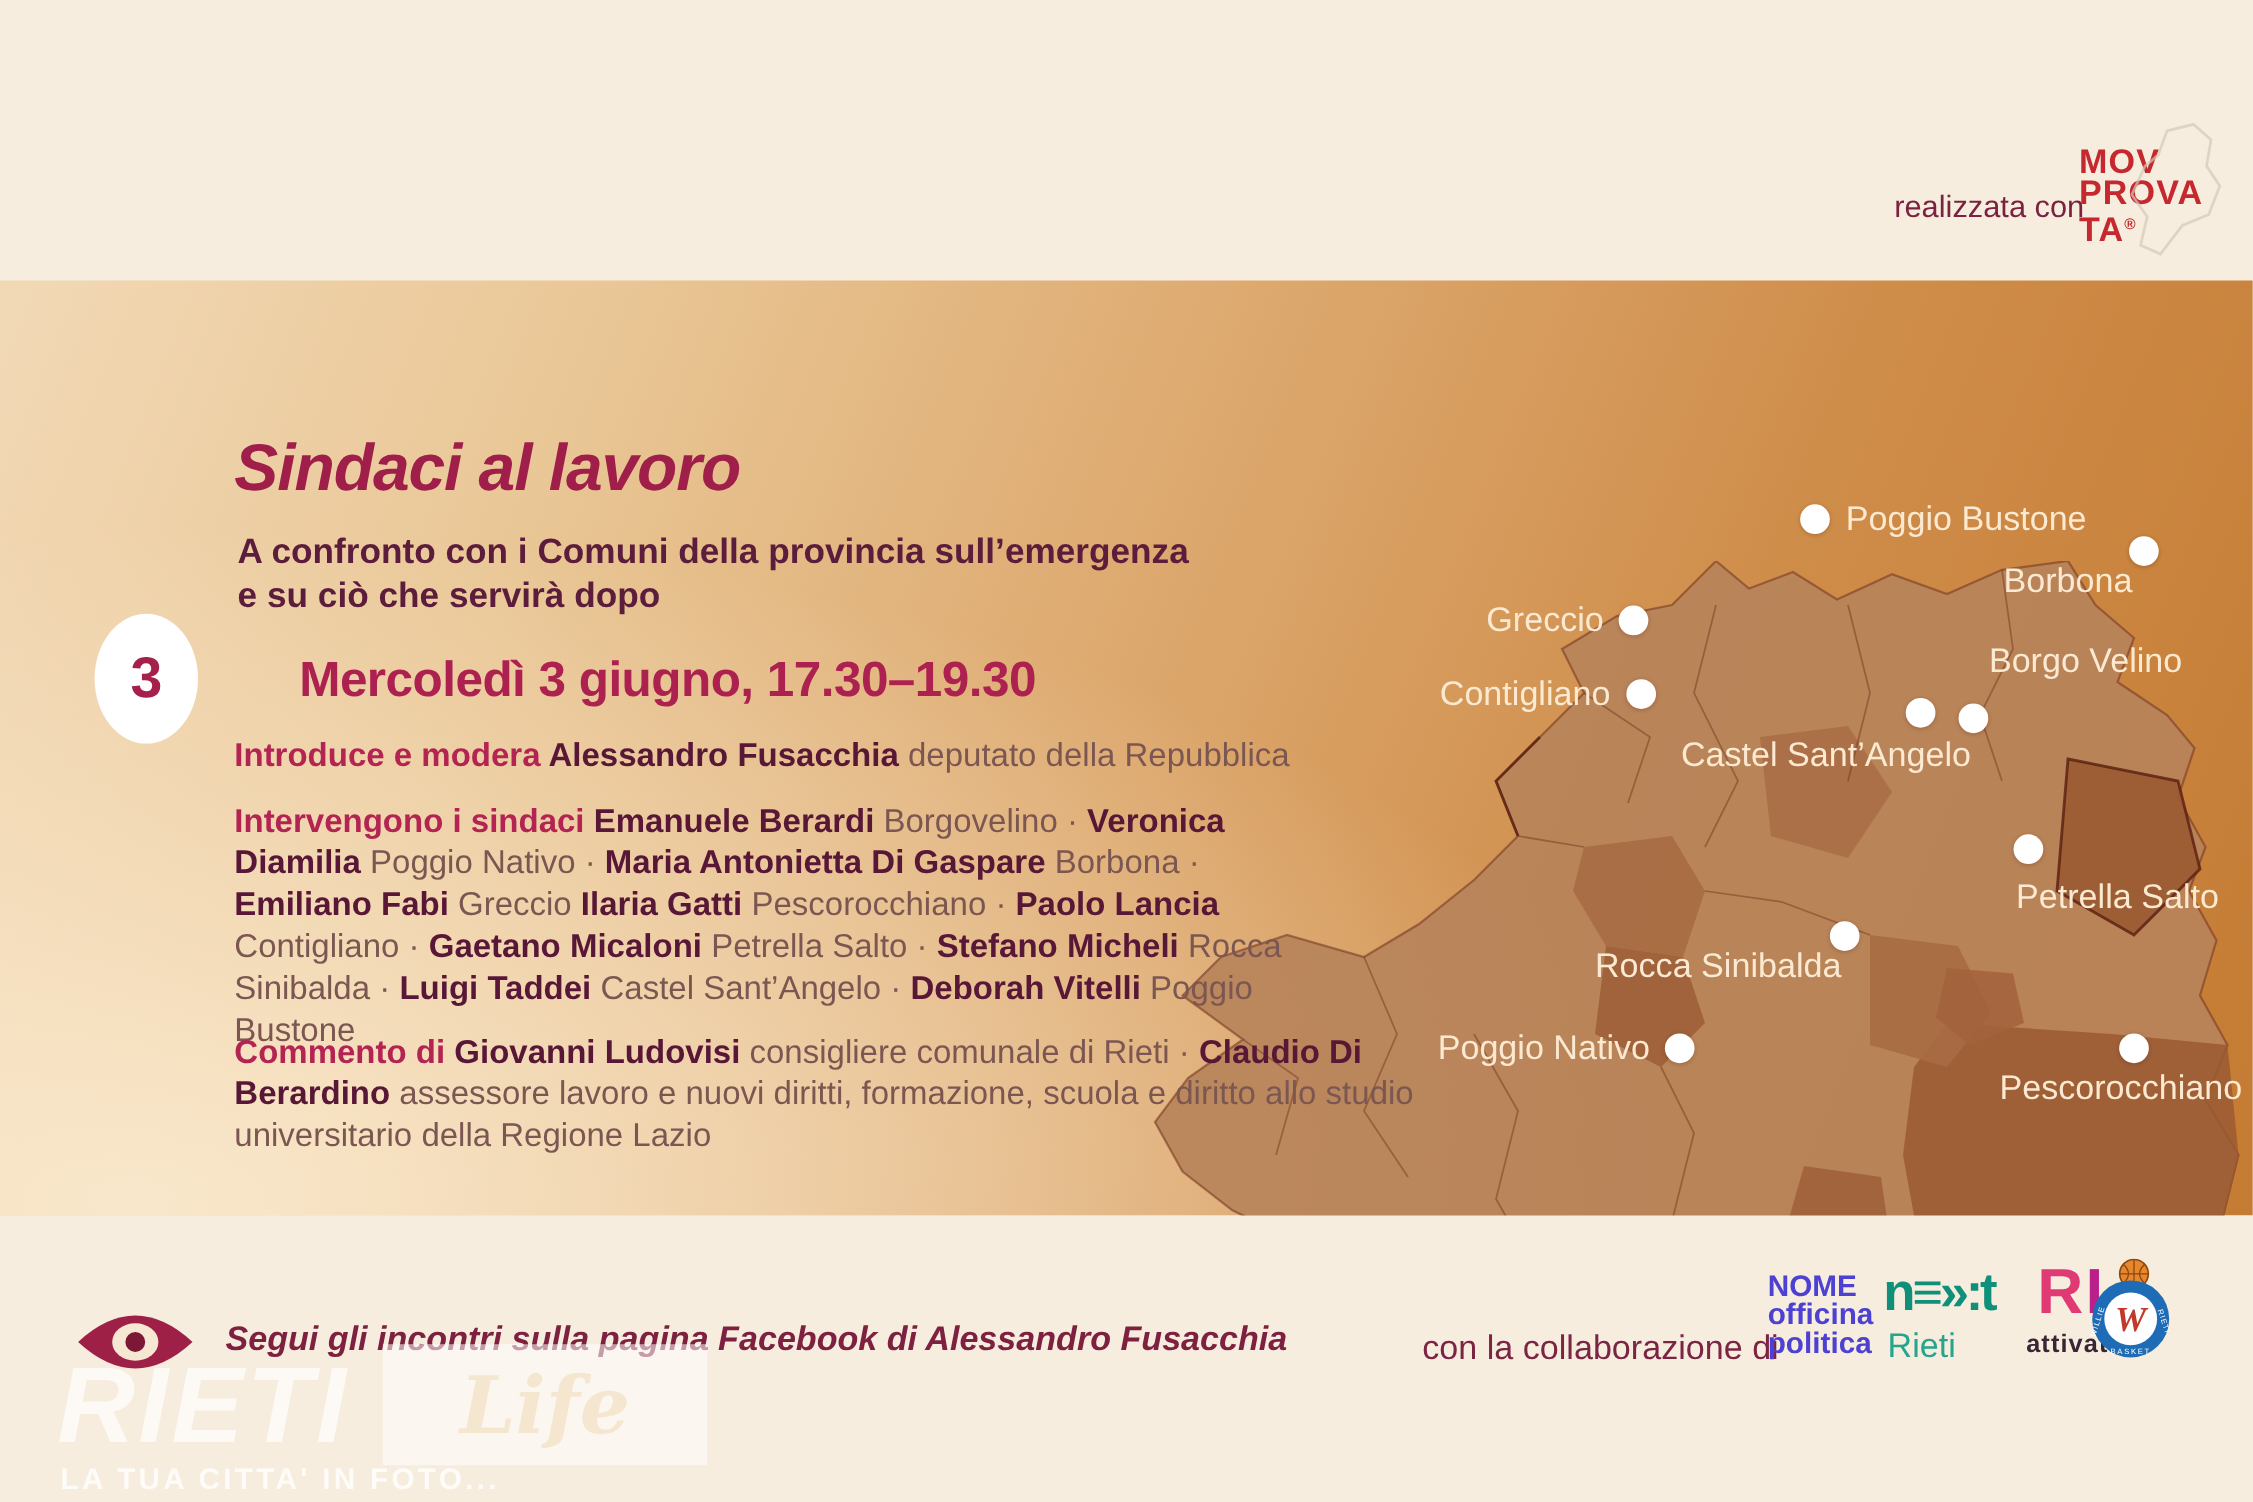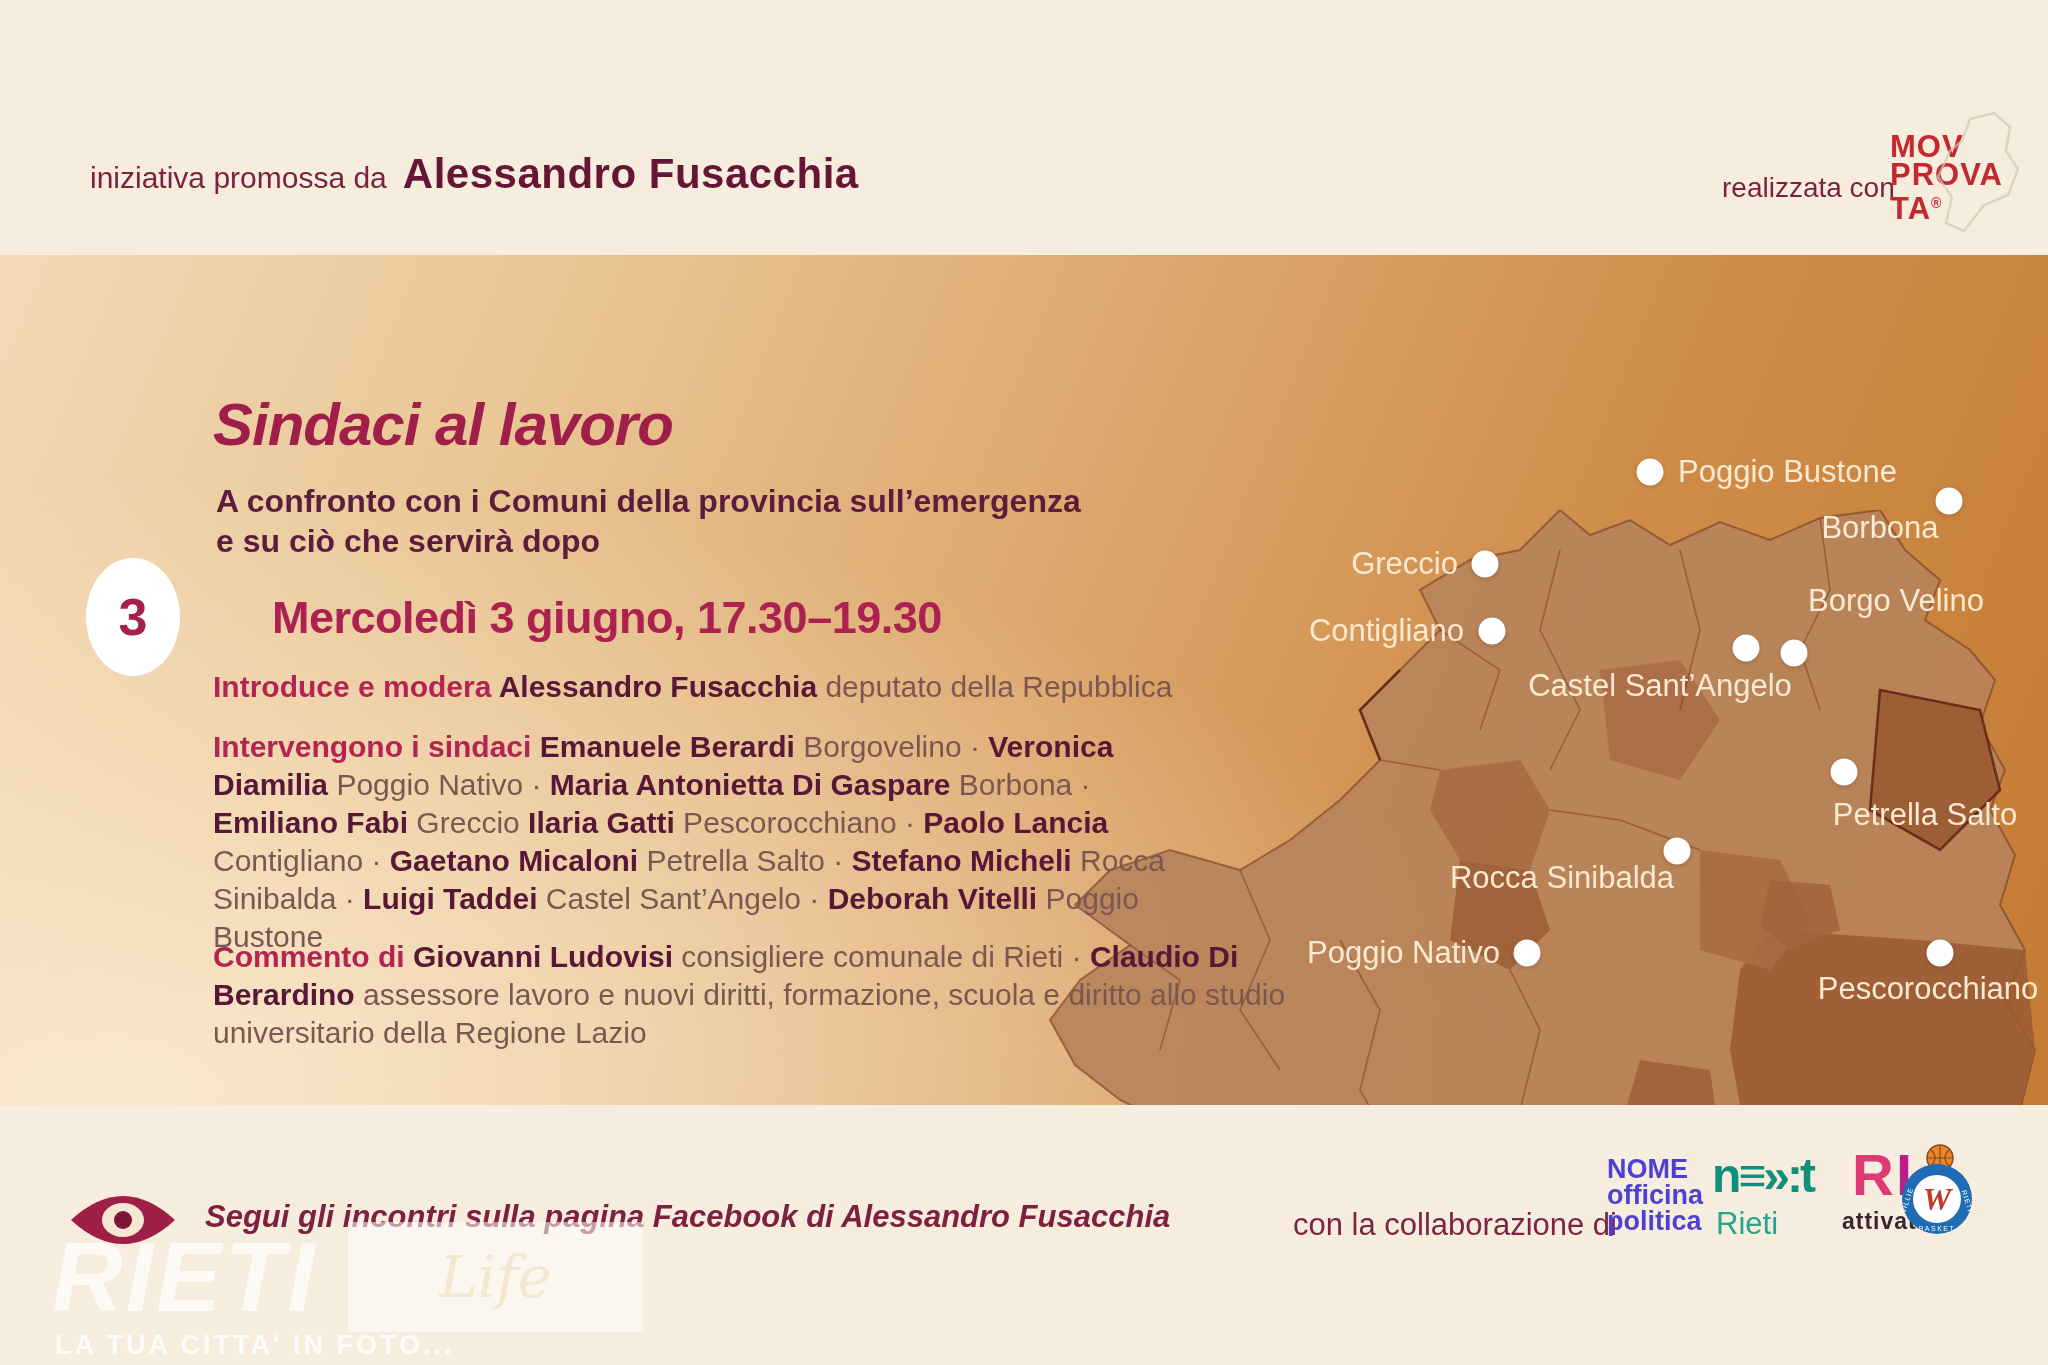--- a/index.html
+++ b/index.html
@@ -63,44 +63,40 @@
   
   #eye-icon{position:absolute;left:66px;top:1182px;}
   #follow-text{position:absolute;left:205px;top:1217px;transform:translateY(-50%);
     font-size:31px;font-weight:700;font-style:italic;color:#7e2040;}
   #collab-text{position:absolute;left:1293px;top:1207px;font-size:31px;color:#7c2444;}
 
   #wm-rieti{position:absolute;left:52px;top:1228px;font-size:98px;font-weight:900;font-style:italic;
     color:rgba(255,255,255,.72);letter-spacing:3px;line-height:98px;}
   #wm-life-box{position:absolute;left:348px;top:1222px;width:295px;height:110px;
     background:rgba(255,255,255,.55);display:flex;align-items:center;justify-content:center;}
-  #wm-life{font-family:"DejaVu Serif","Liberation Serif",serif;font-style:italic;font-weight:400;
-    font-size:58px;color:rgba(244,229,205,.95);}
+  #wm-life{font-family:"DejaVu Serif","Liberation Serif",serif;font-style:italic;font-weight:700;
+    font-size:72px;color:rgba(244,229,205,.95);}
   #wm-tagline{position:absolute;left:55px;top:1330px;font-size:27px;font-weight:700;
     color:rgba(255,255,255,.8);letter-spacing:3px;}
 
   #logo-nome{position:absolute;left:1607px;top:1156px;line-height:26px;}
   #logo-nome .nome-line{font-size:27px;font-weight:900;color:#4c41d2;letter-spacing:0;}
   #logo-next{position:absolute;left:1712px;top:1152px;}
   #next-glyphs{font-size:48px;font-weight:900;color:#10907a;letter-spacing:-3px;line-height:48px;}
   #next-sub{font-size:31px;color:#26a48e;margin-top:6px;margin-left:4px;}
   #logo-ri{position:absolute;left:1842px;top:1146px;text-align:center;}
   #ri-letters{font-size:58px;font-weight:800;line-height:58px;letter-spacing:2px;}
   #ri-r{color:#e03a75;} #ri-i{color:#bb1f8a;}
   #ri-sub{font-size:23px;font-weight:700;color:#3a2633;letter-spacing:1px;margin-top:4px;}
   #logo-willie{position:absolute;left:1894px;top:1144px;}
 </style>
 </head>
 <body>
 
 <div class="band" id="header-band">
-  <div id="promo-line">
-    <span id="promo-prefix">iniziativa promossa da</span>
-    <span id="promo-name">Alessandro Fusacchia</span>
-  </div>
   <span id="realized-with">realizzata con</span>
   <div id="movimenta">
     <svg id="movimenta-outline" width="120" height="130" viewBox="0 0 120 130">
       <path d="M46 8 L70 2 L86 16 L82 40 L94 58 L84 84 L60 94 L40 120 L22 112 L28 86 L14 66 L26 40 L38 30 Z" fill="none" stroke="#d5c9b6" stroke-width="2.5"></path>
     </svg>
     <div class="mv-line">MOV</div>
     <div class="mv-line">PROVA</div>
     <div class="mv-line"><span>TA</span><span class="mv-reg">®</span></div>
   </div>
 </div>

